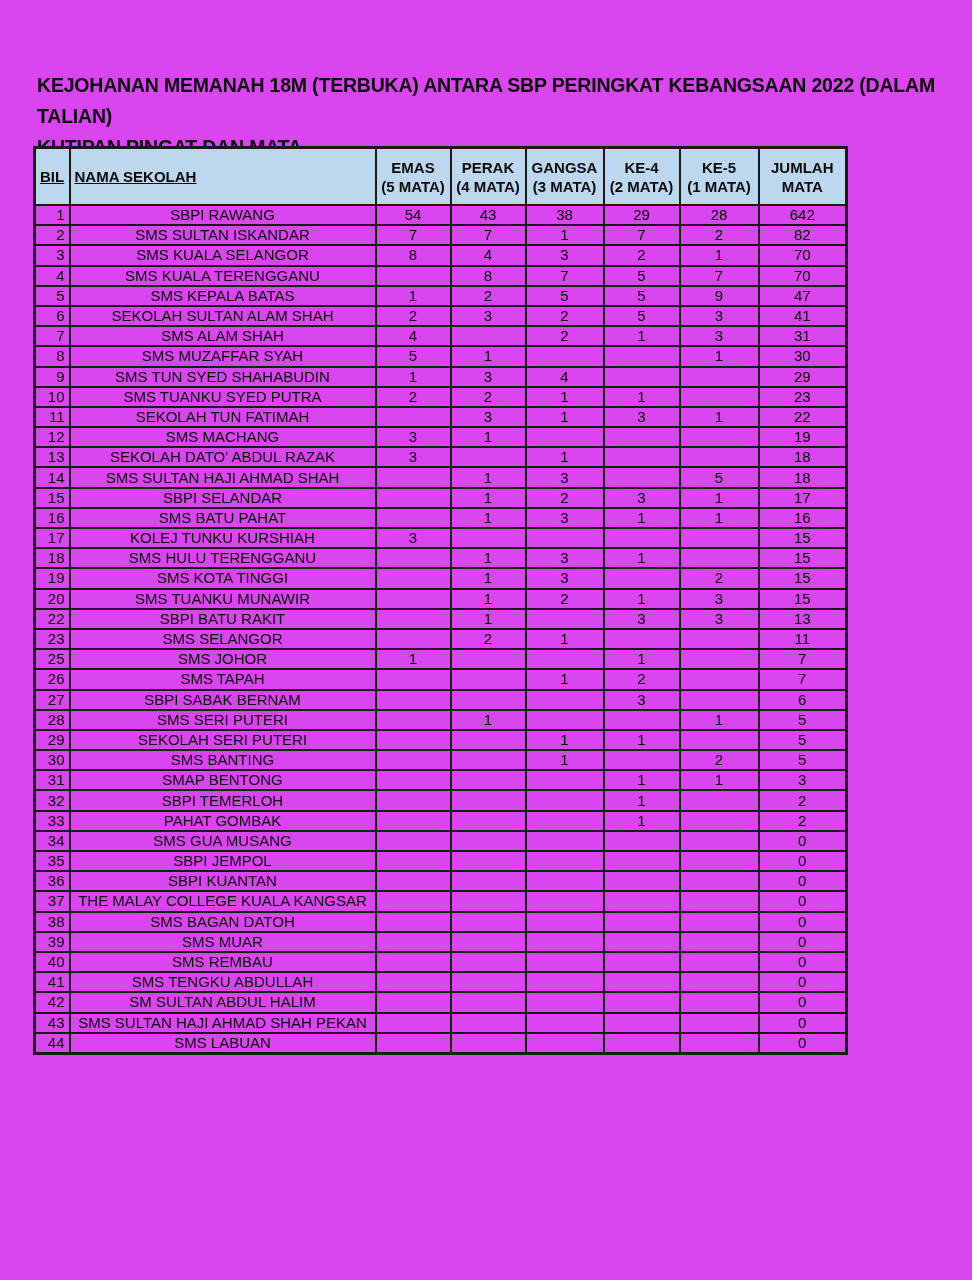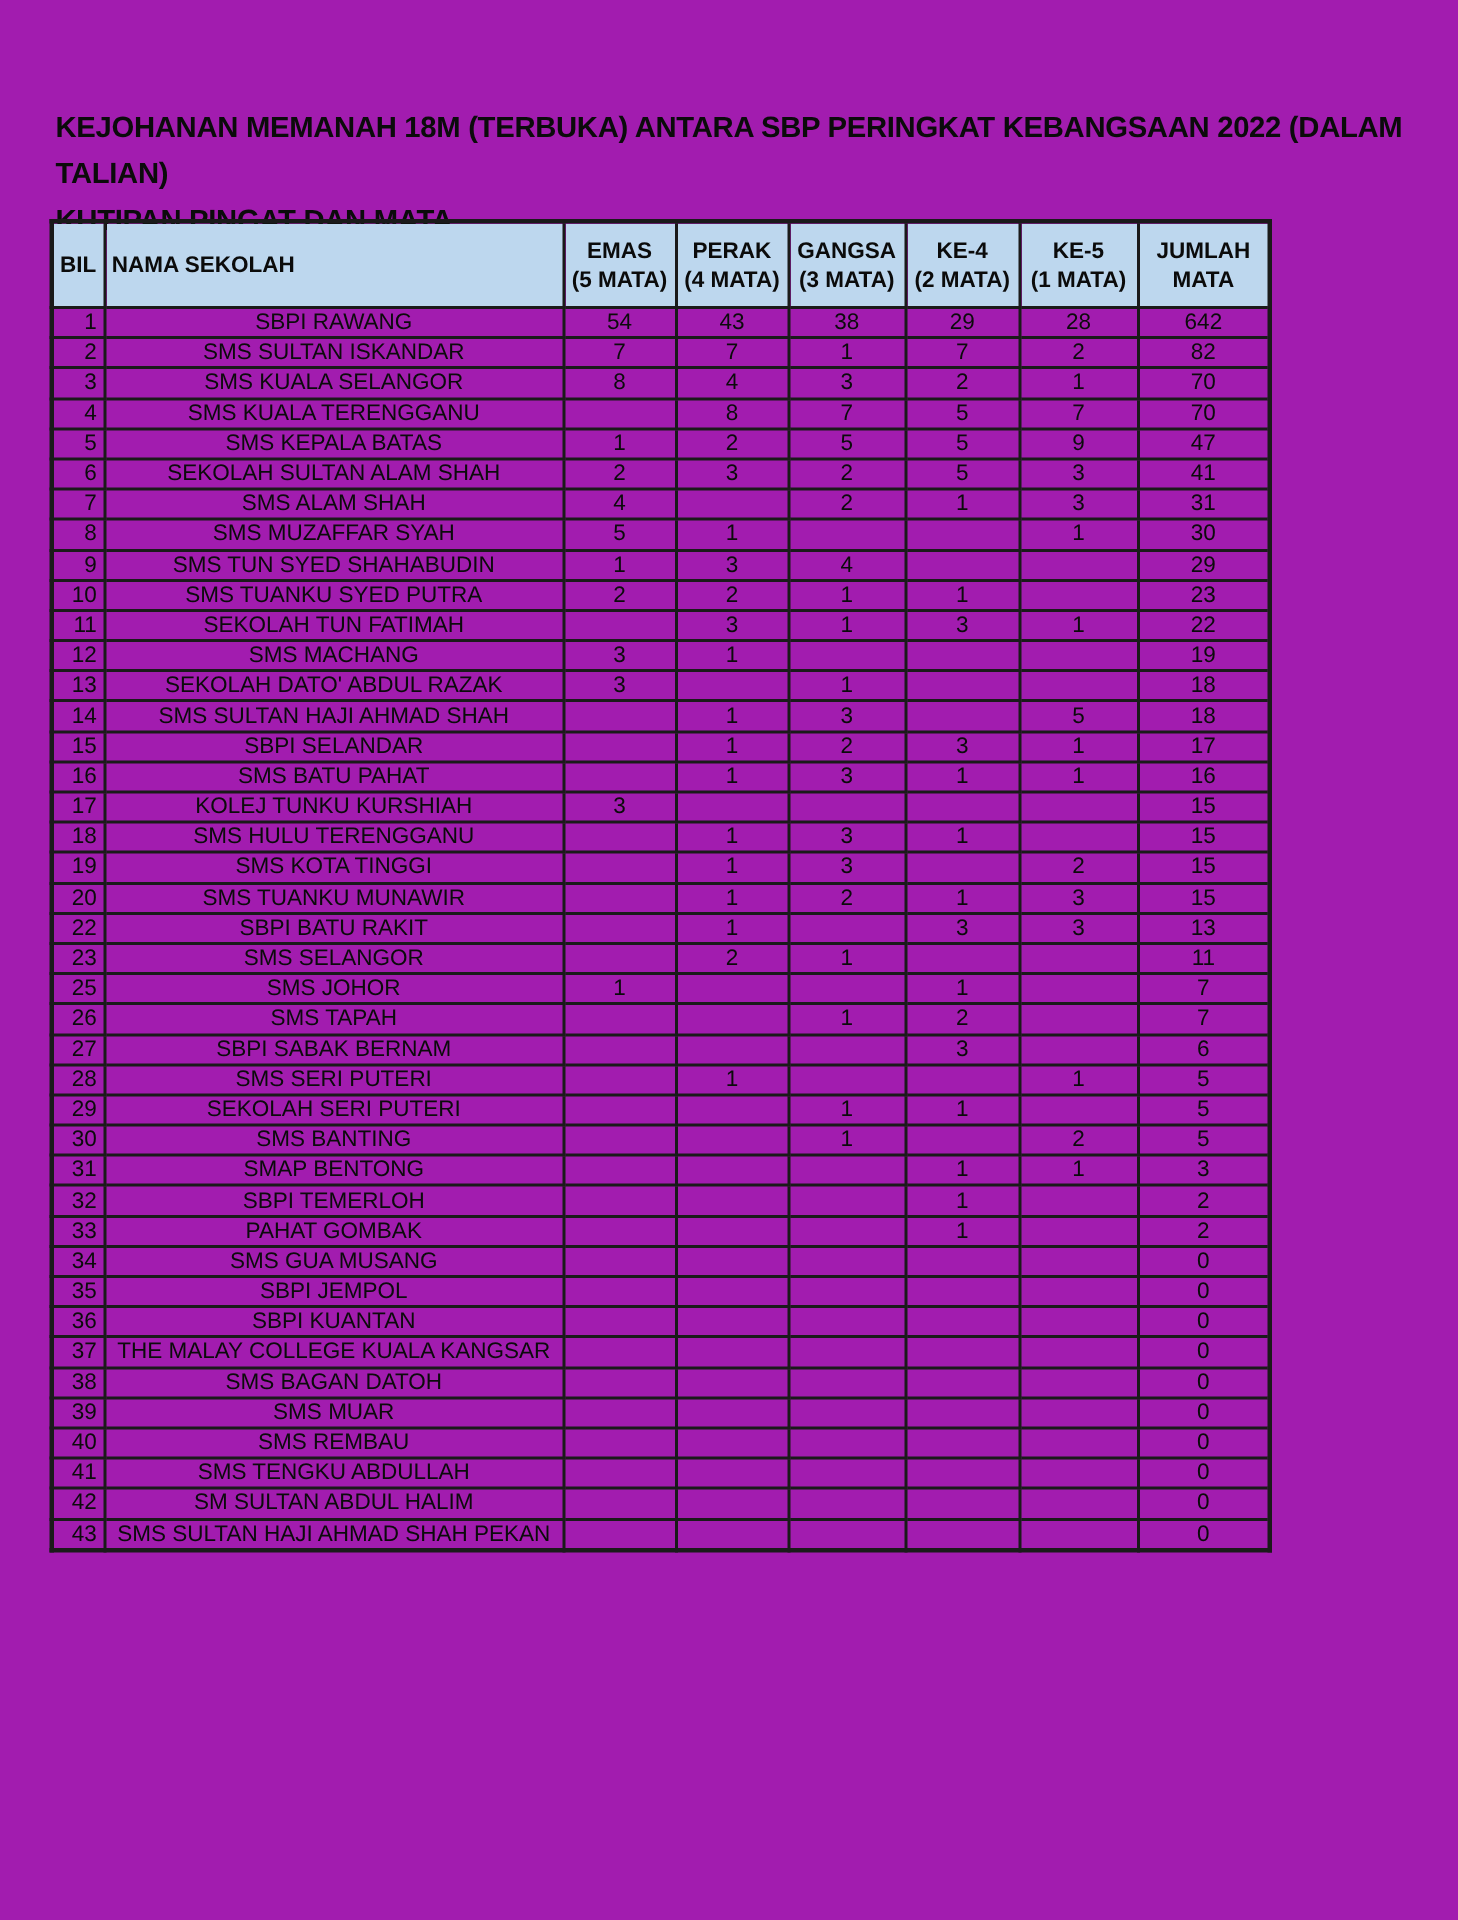--- a/index.html
+++ b/index.html
@@ -6,21 +6,21 @@
     margin: 0;
     padding: 0;
     background: #ffffff;
     font-family: "Liberation Sans", sans-serif;
     color: #111111;
   }
   .page {
     position: relative;
     width: 972px;
     height: 1280px;
-    background: #a21caf;
+    background: #d946ef;
     overflow: hidden;
   }
   .title {
     position: absolute;
     left: 37px;
     top: 70px;
     width: 920px;
     font-weight: bold;
     font-size: 19.5px;
     line-height: 31px;
@@ -51,20 +51,21 @@
     height: 55px;
     font-weight: bold;
     text-align: center;
     vertical-align: middle;
     font-size: 15px;
     line-height: 19px;
     border-bottom: 3px solid #1a1a1a;
   }
   thead th.col-bil, thead th.col-nama {
     text-align: left;
+    text-decoration: underline;
   }
   tbody td {
     height: 18.2px;
     line-height: 18px;
     vertical-align: middle;
   }
   td.cell-bil   { text-align: right; padding-right: 2px; }
   td.cell-nama  { text-align: center; }
   td.cell-num   { text-align: center; }
   td.cell-total { text-align: center; font-weight: normal; }
@@ -527,15 +528,25 @@
         <tr>
           <td class="cell-bil">43</td>
           <td class="cell-nama">SMS SULTAN HAJI AHMAD SHAH PEKAN</td>
           <td class="cell-num"></td>
           <td class="cell-num"></td>
           <td class="cell-num"></td>
           <td class="cell-num"></td>
           <td class="cell-num"></td>
           <td class="cell-total">0</td>
         </tr>
+        <tr>
+          <td class="cell-bil">44</td>
+          <td class="cell-nama">SMS LABUAN</td>
+          <td class="cell-num"></td>
+          <td class="cell-num"></td>
+          <td class="cell-num"></td>
+          <td class="cell-num"></td>
+          <td class="cell-num"></td>
+          <td class="cell-total">0</td>
+        </tr>
       </tbody>
   </table>
 </div>
 
 </body></html>

